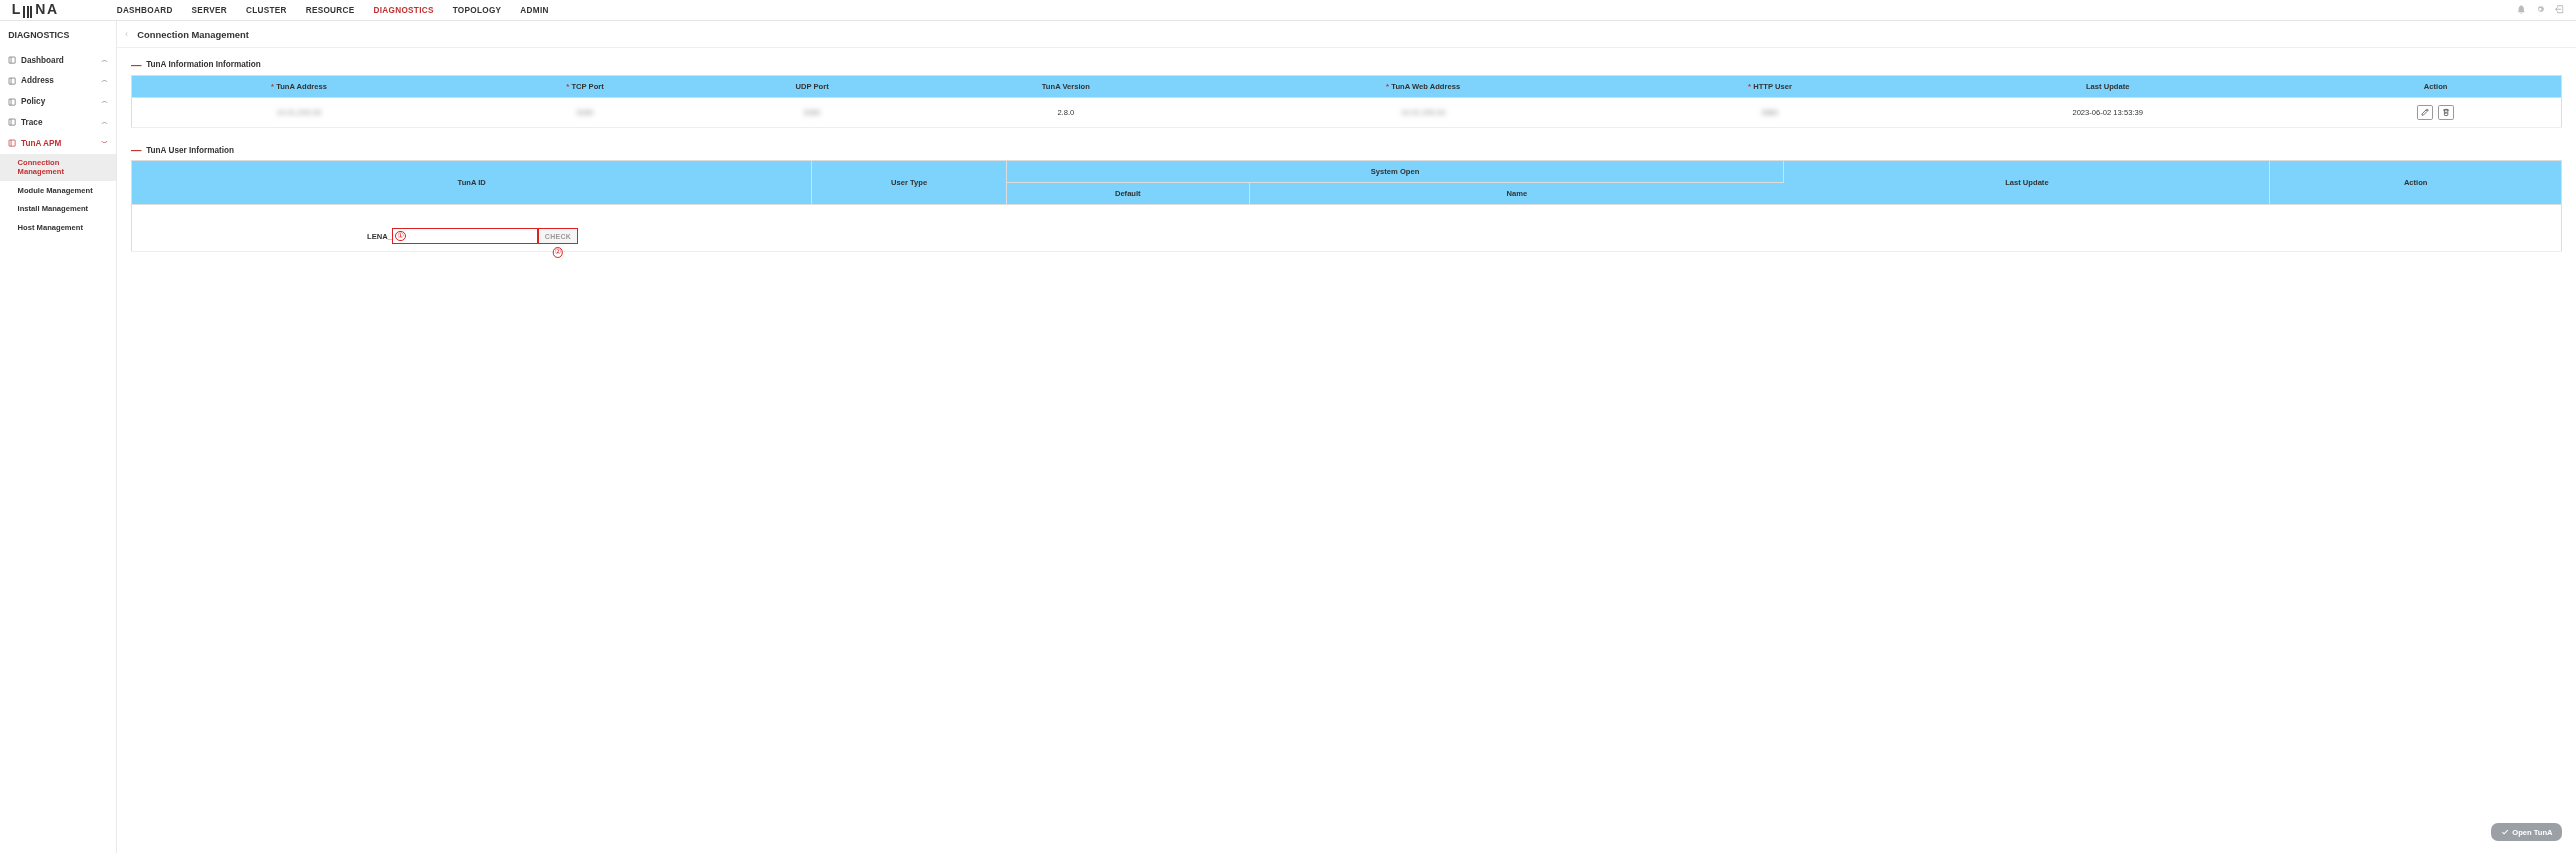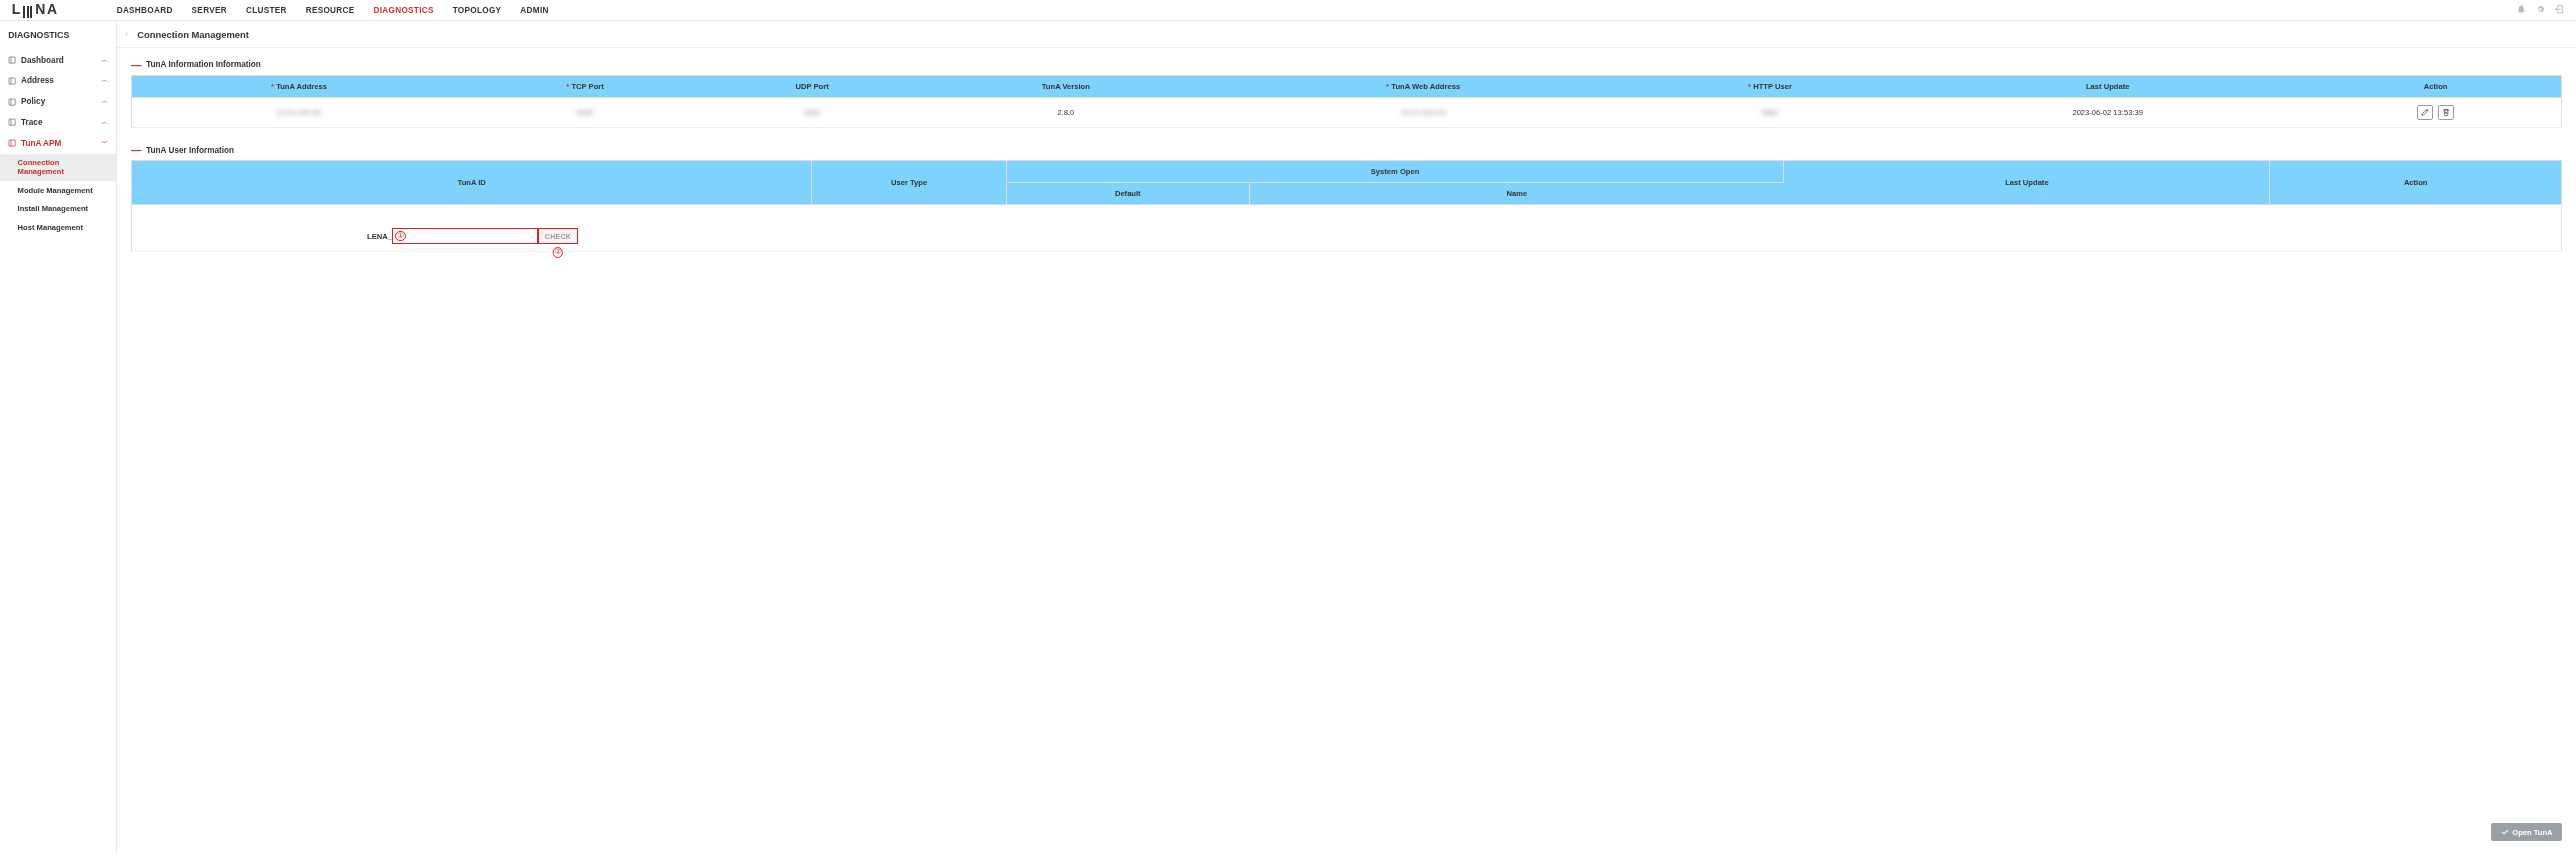--- a/index.html
+++ b/index.html
@@ -258,21 +258,21 @@
 .annot.a2 { left: 50%; transform: translateX(-50%); top: 19px; }
 
 
 .footer-btn {
   position: absolute;
   right: 14px;
   bottom: 11.7px;
   background: #9aa0a6;
   color: #fff;
   border: none;
-  border-radius: 2px;
+  border-radius: 7px;
   padding: 4.7px 9.4px;
   font-size: 7.6px;
   font-weight: 600;
   cursor: pointer;
   display: flex;
   align-items: center;
   gap: 3.5px;
 }
 </style>
 </head>

